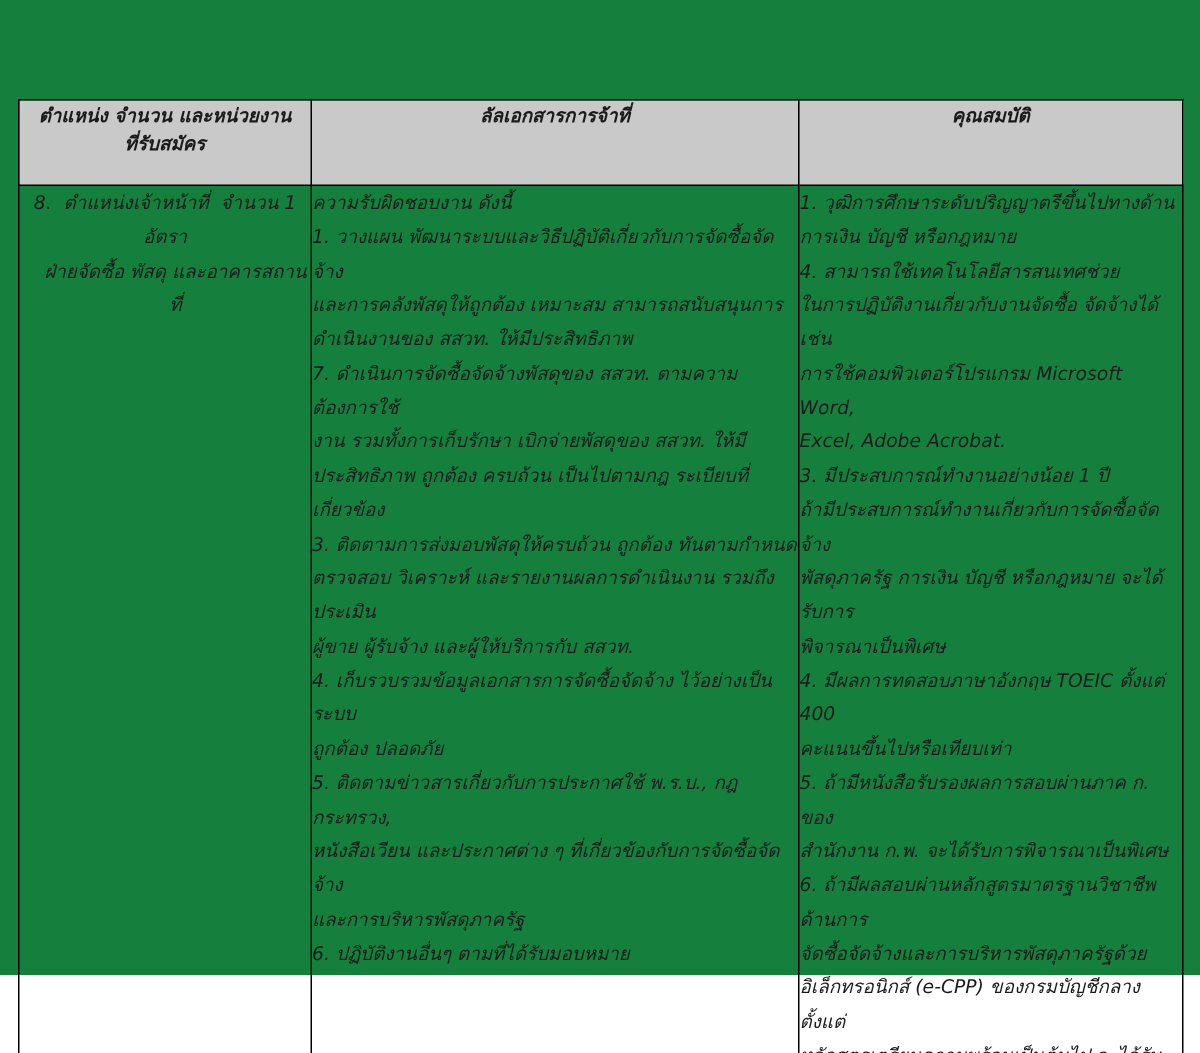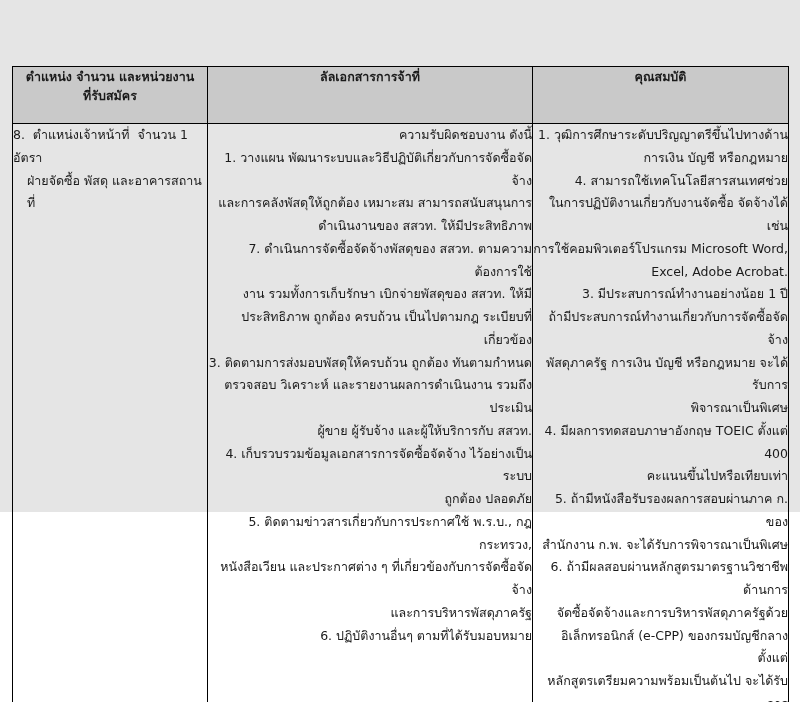--- a/index.html
+++ b/index.html
@@ -11,22 +11,23 @@
     width: 800px;
     height: 702px;
     font-family: "DejaVu Sans", "Liberation Sans", sans-serif;
     color: #1a1a1a;
     overflow: hidden;
   }
 
   .page {
     position: relative;
     width: 800px;
-    height: 512px;
-    background: #e5e5e5;
+    height: 650px;
+    background: #15803d;
+    font-style: italic;
   }
 
   .job-table {
     position: absolute;
     left: 12px;
     top: 66px;
     width: 776px;
     border-collapse: collapse;
     table-layout: fixed;
   }
@@ -64,25 +65,25 @@
 
   .cell-body { margin: 0; }
 
   .ln {
     display: block;
     white-space: pre-wrap;
     word-break: break-word;
   }
 
   
-  .col-position .ln { text-align: left; }
+  .col-position .ln { text-align: center; }
   .col-position .ln.indent { padding-left: 14px; }
 
   .col-duties .ln,
-  .col-quals .ln { text-align: right; }
+  .col-quals .ln { text-align: left; }
 </style>
 </head>
 <body>
 
 <div class="page">
 
   <table class="job-table">
     <colgroup>
       <col class="c1">
       <col class="c2">

